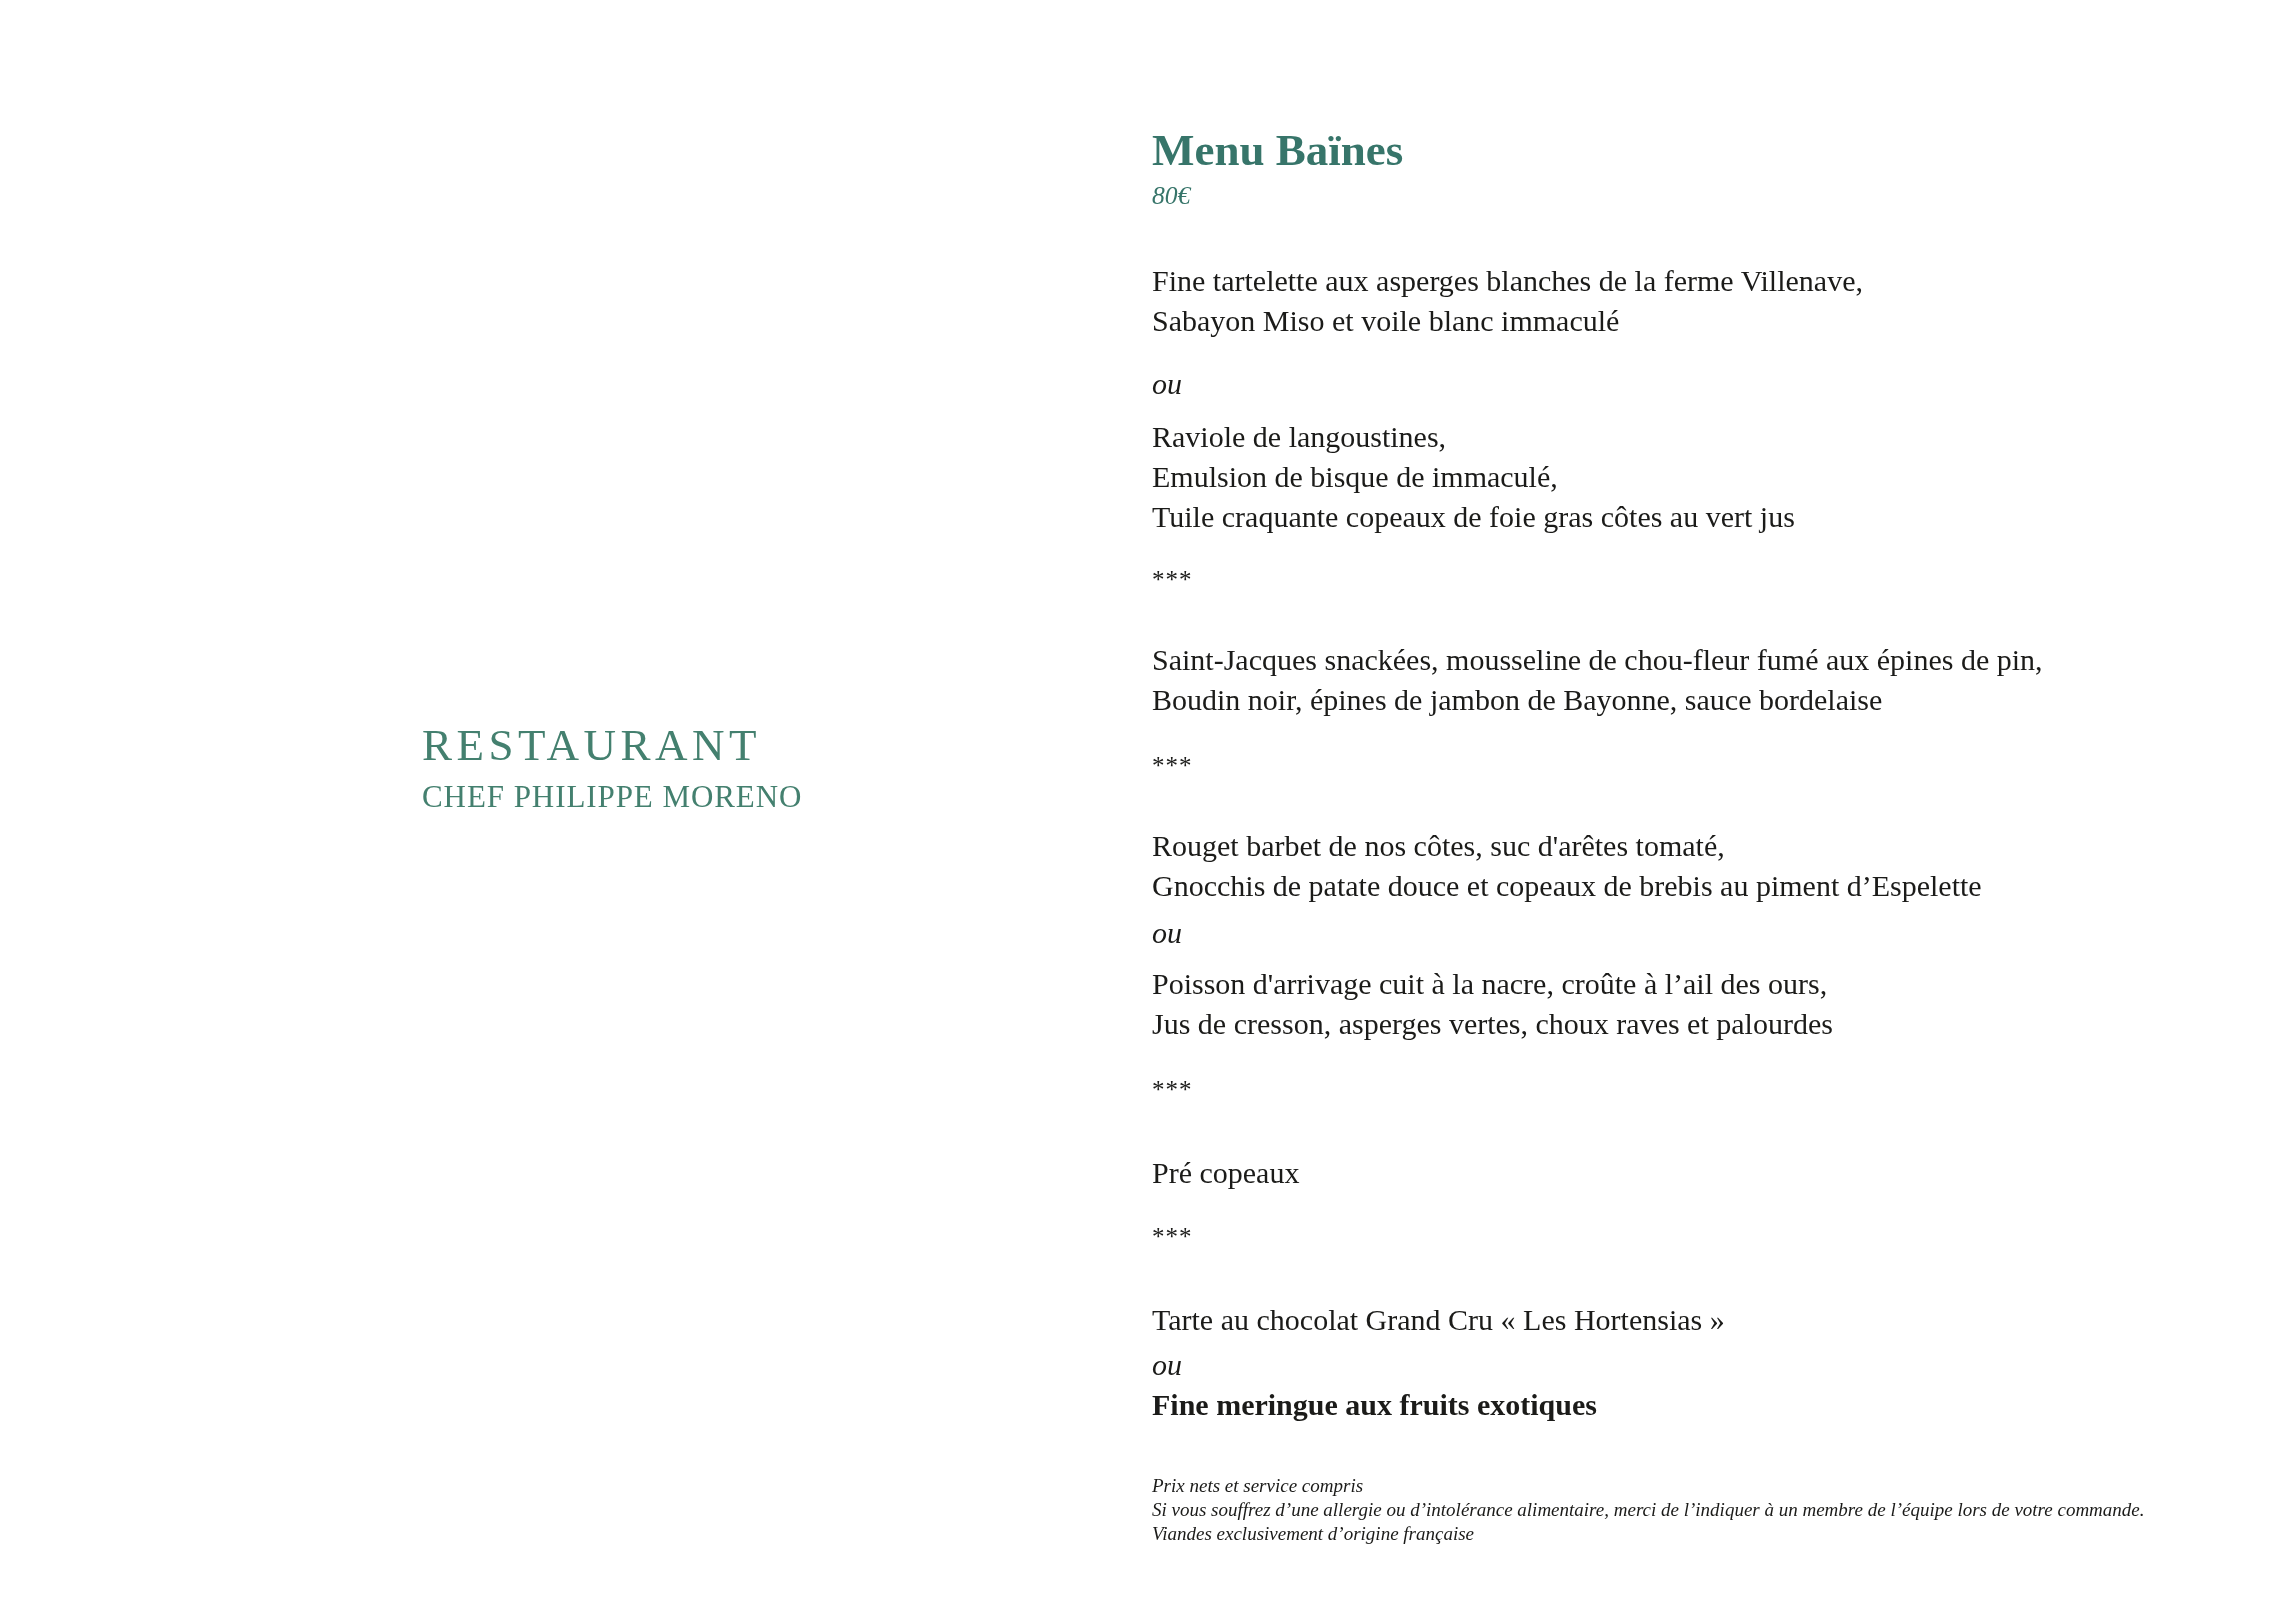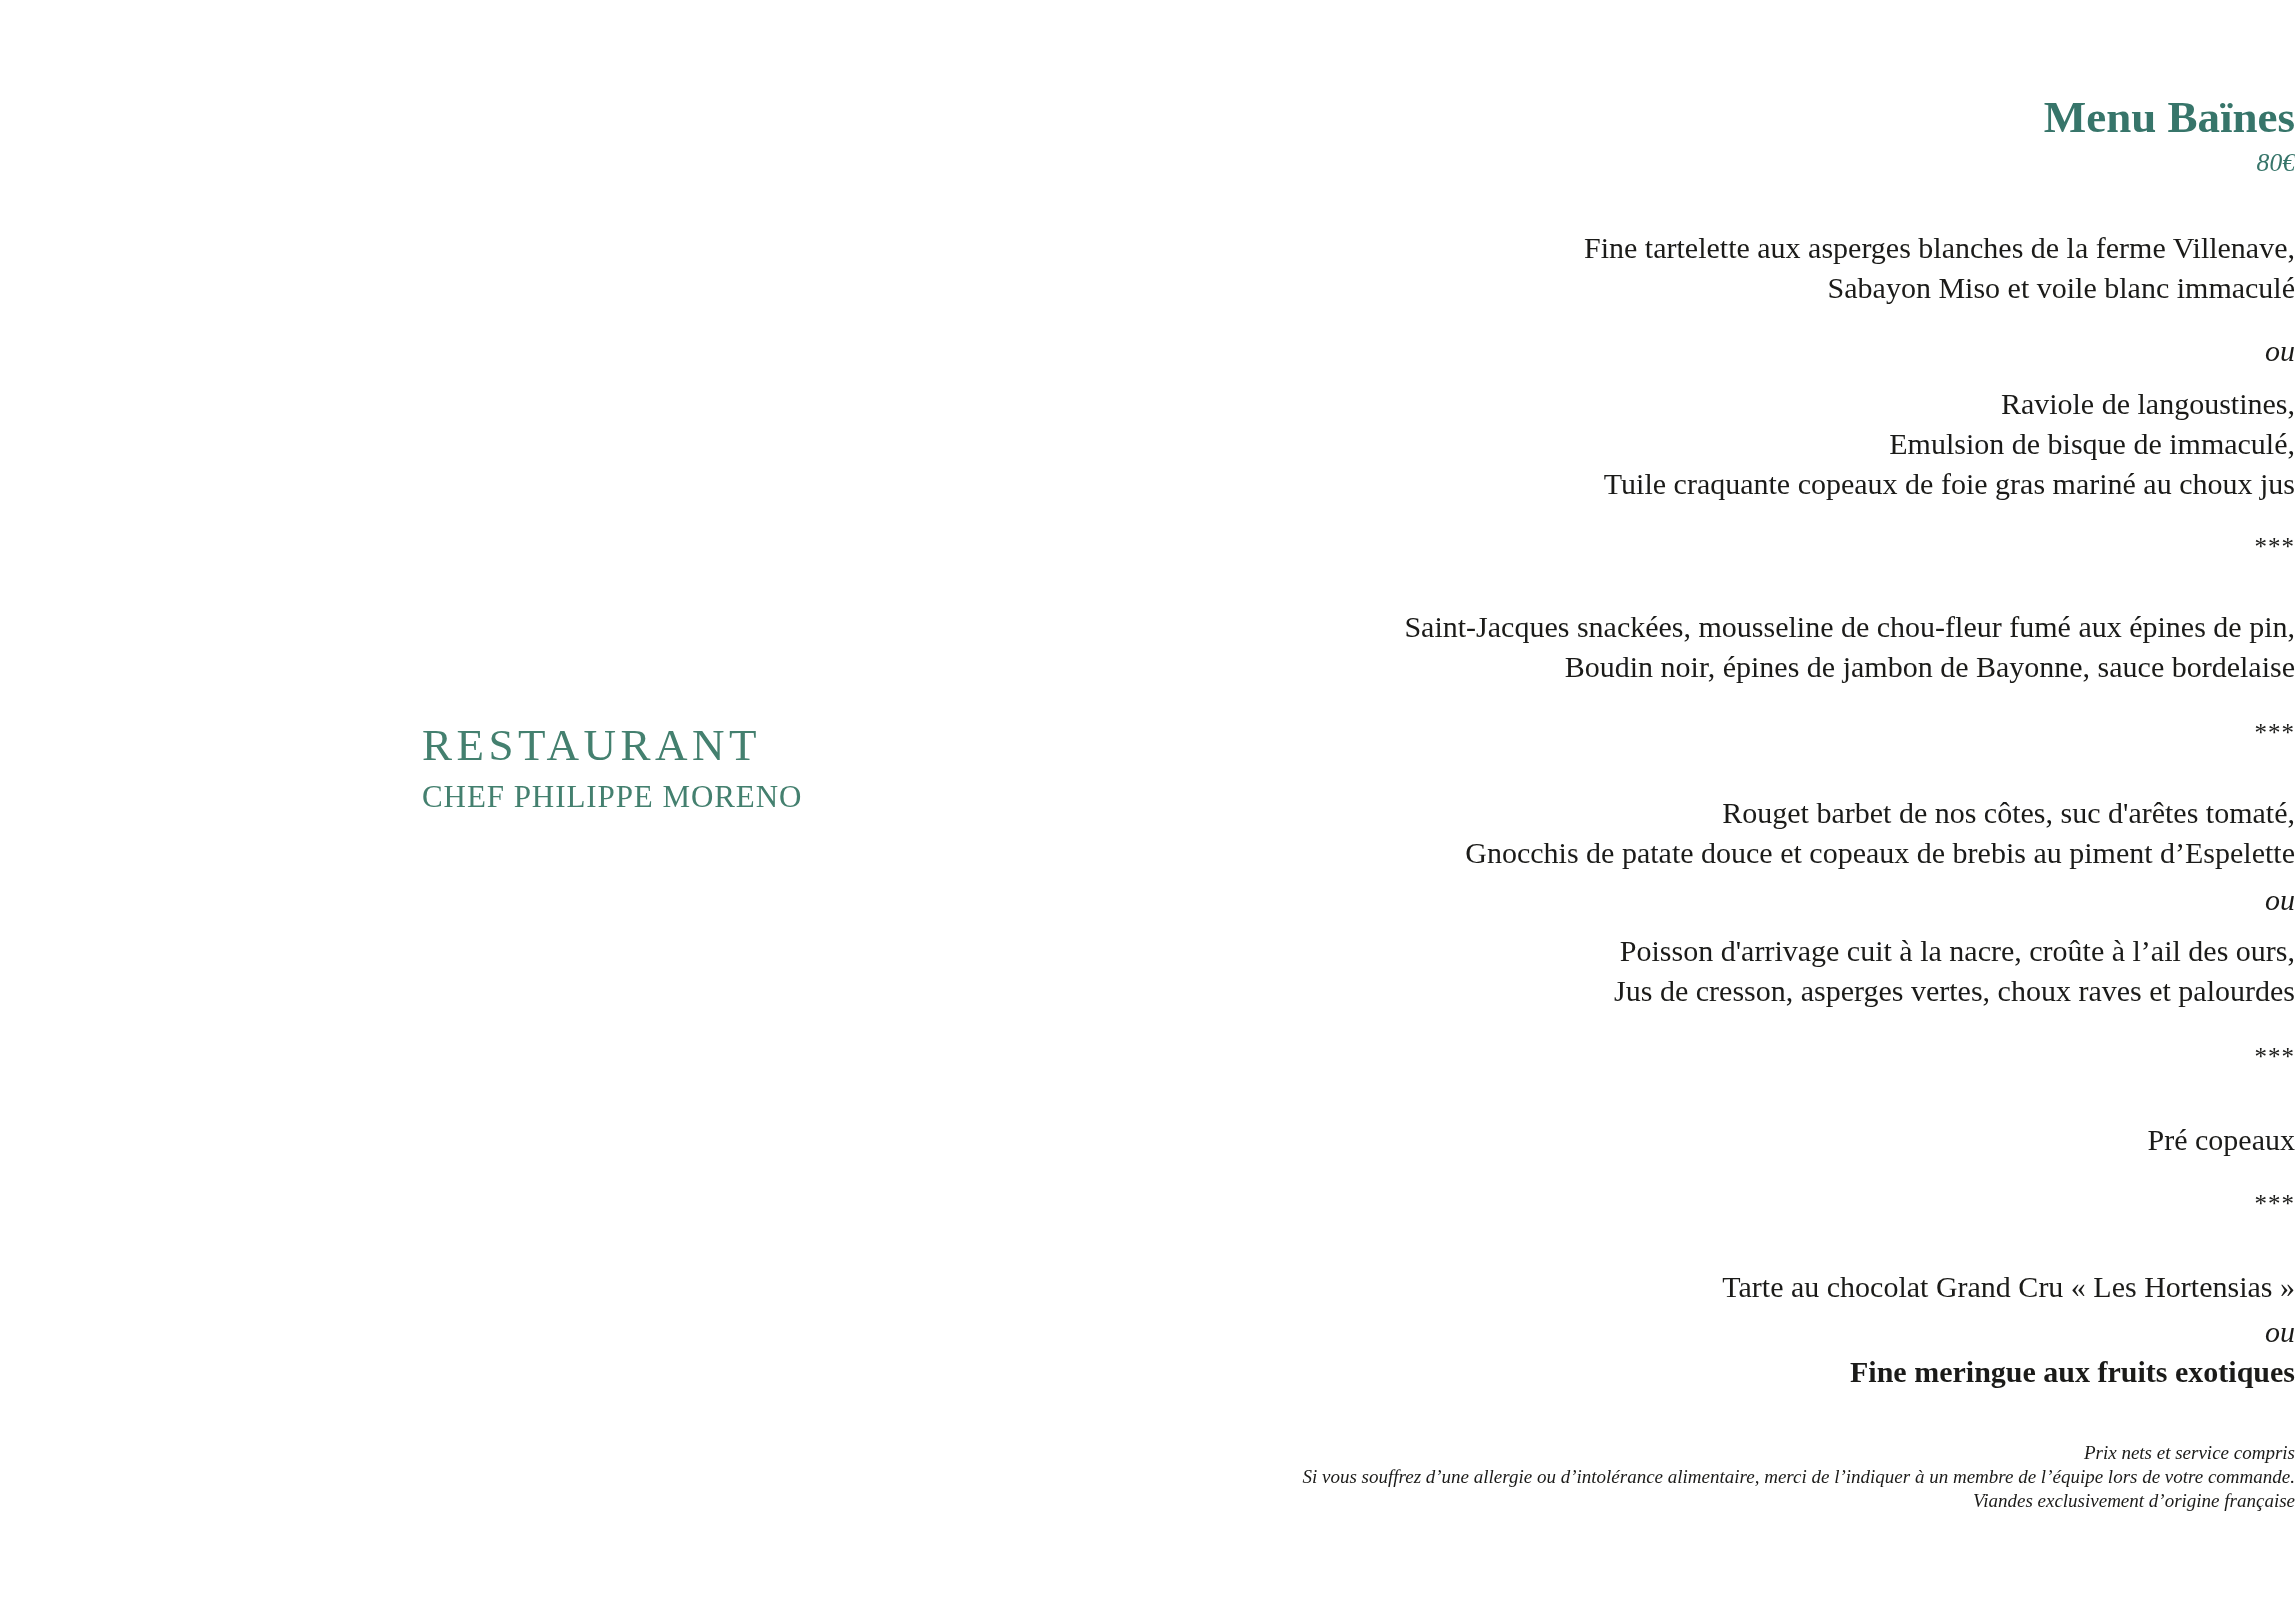--- a/index.html
+++ b/index.html
@@ -40,23 +40,23 @@
     line-height: 1;
     letter-spacing: 0.03em;
     color: var(--brand-teal);
     font-weight: 400;
   }
 
   
   .menu {
     position: absolute;
     left: 1152px;
-    top: 94px;
+    top: 127px;
     width: 1143px;
-    text-align: right;
+    text-align: left;
   }
   .menu-title {
     font-size: 45px;
     line-height: 1.05;
     font-weight: 700;
     color: var(--accent-teal);
   }
   .menu-price {
     margin-top: 8.2px;
     font-size: 25.6px;
@@ -117,21 +117,21 @@
     <div class="course mt-price-gap">
       <div>Fine tartelette aux asperges blanches de la ferme Villenave,</div>
       <div>Sabayon Miso et voile blanc immaculé</div>
     </div>
 
     <div class="or-sep mt-ou-big">ou</div>
 
     <div class="course mt-after-ou">
       <div>Raviole de langoustines,</div>
       <div>Emulsion de bisque de immaculé,</div>
-      <div>Tuile craquante copeaux de foie gras mariné au choux jus</div>
+      <div>Tuile craquante copeaux de foie gras côtes au vert jus</div>
     </div>
 
     <div class="star-sep mt-to-sep-a">***</div>
 
     <div class="course mt-after-sep">
       <div>Saint-Jacques snackées, mousseline de chou-fleur fumé aux épines de pin,</div>
       <div>Boudin noir, épines de jambon de Bayonne, sauce bordelaise</div>
     </div>
 
     <div class="star-sep mt-to-sep-b">***</div>

